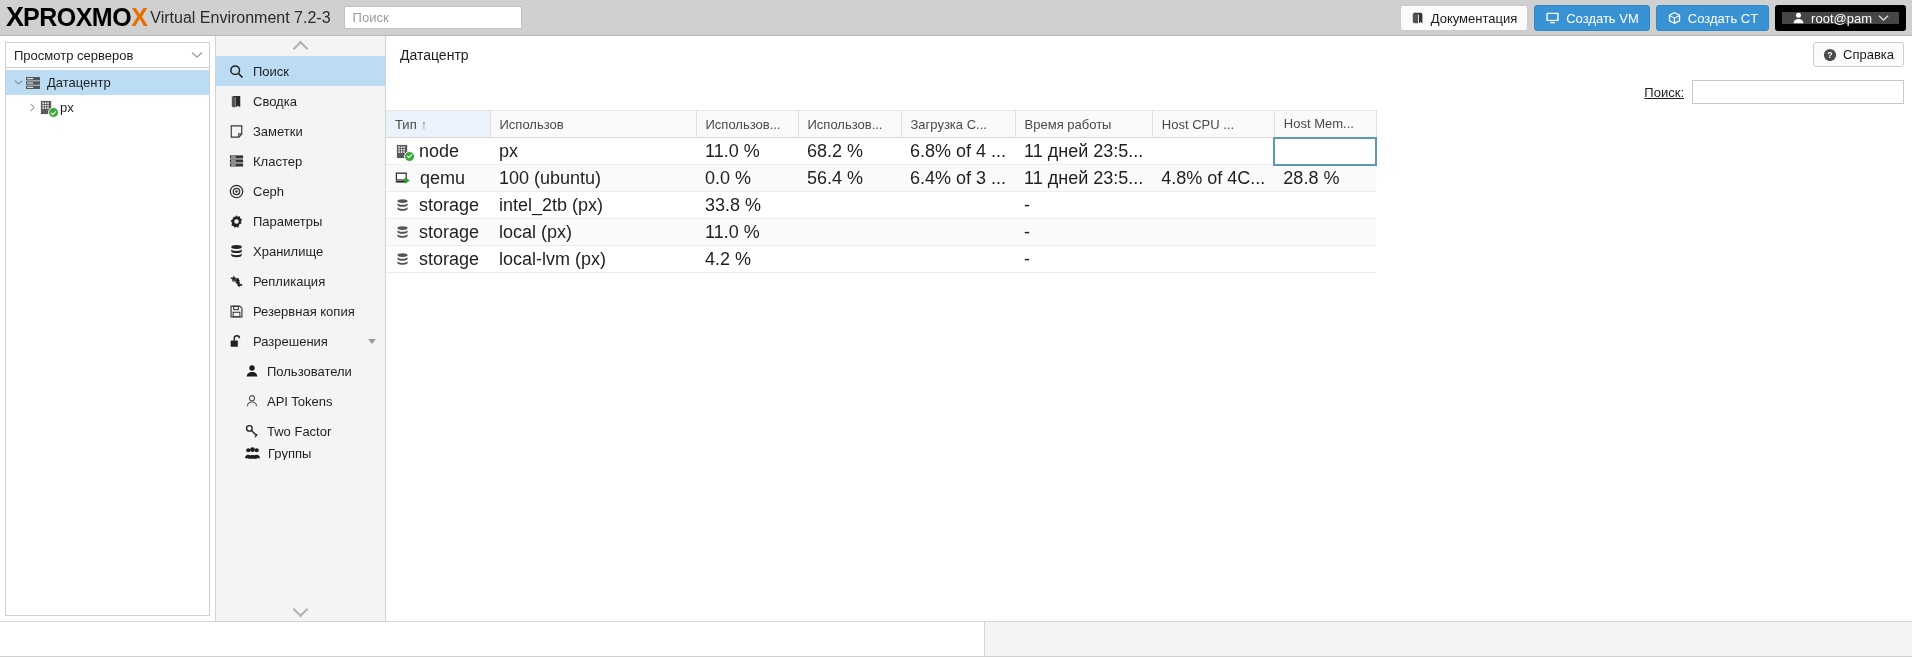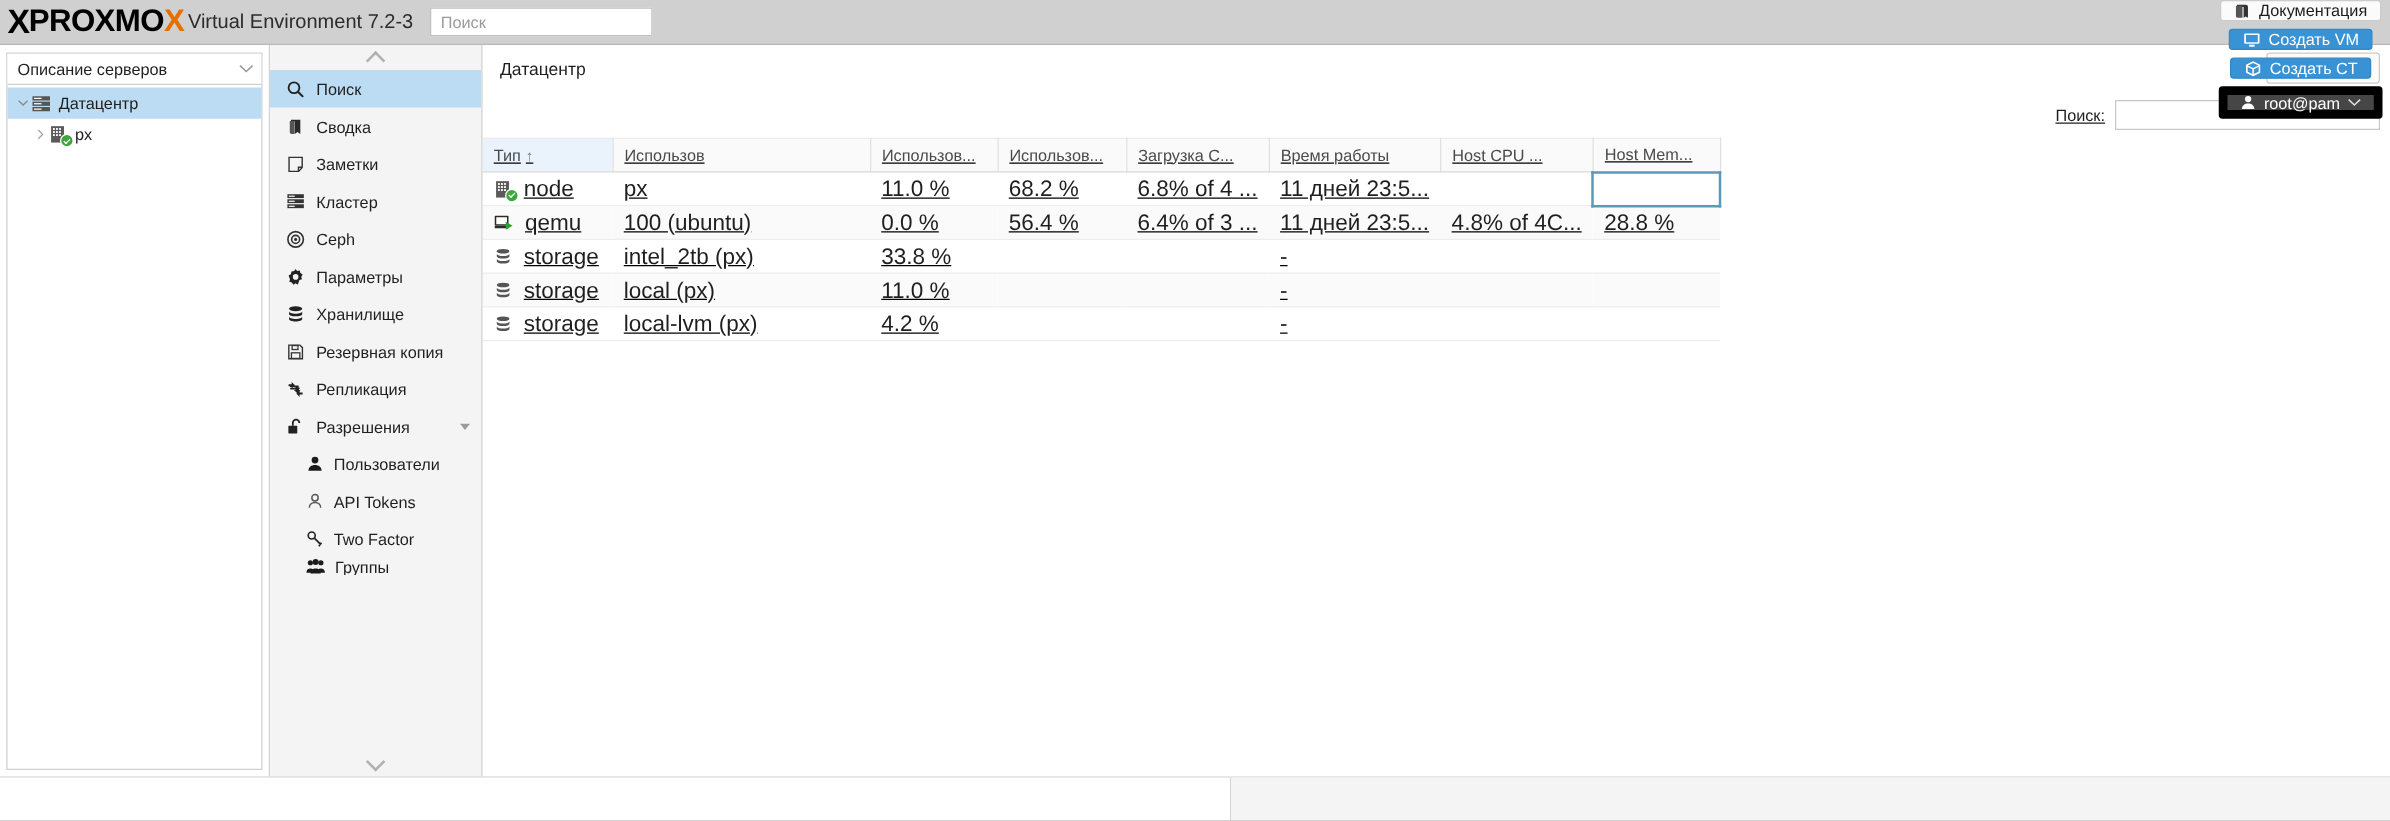--- a/index.html
+++ b/index.html
@@ -51,21 +51,21 @@
   }
   .top-search input {
     border: none; outline: none; width: 100%;
     font-family: "Liberation Sans", sans-serif;
     font-size: 13px; color: #333; background: transparent;
   }
   .top-search input::placeholder { color: #9a9a9a; }
 
   .topbar-right {
     position: absolute; right: 6px; top: 0; height: 36px;
-    display: flex; align-items: center; gap: 6px; flex-direction: column;
+    display: flex; align-items: center; gap: 6px;
   }
   .btn {
     height: 26px;
     display: flex; align-items: center; gap: 6px;
     padding: 0 10px;
     font-size: 13px;
     border-radius: 3px;
     cursor: pointer;
     white-space: nowrap;
   }
@@ -218,21 +218,21 @@
     border: 1px solid #c8c8c8;
     background: #fff;
     outline: none;
     font-family: "Liberation Sans", sans-serif;
     font-size: 13px; color: #333;
     padding: 0 5px;
   }
 
   
   .grid { flex: 1; overflow: hidden; }
-  table.tbl { border-collapse: collapse; table-layout: fixed; text-decoration: underline; }
+  table.tbl { border-collapse: collapse; table-layout: fixed; }
   .tbl th {
     height: 27px;
     background: #fafafa;
     border-right: 1px solid #e0e0e0;
     border-bottom: 1px solid #d8d8d8;
     border-top: 1px solid #e6e6e6;
     font-weight: normal;
     font-size: 13px; color: #4a4a4a;
     text-align: left;
     padding: 0 9px;
@@ -342,21 +342,21 @@
       </span>
     </div>
   </div>
 </div>
 
 <div class="body-wrap">
 
   <div class="left-panel">
     <div class="tree-box">
       <div class="view-select">
-        <span>Описание серверов</span>
+        <span>Просмотр серверов</span>
         <span class="ico">
           <svg width="12" height="8" viewBox="0 0 12 8">
               <path d="M1 1.5 6 6.2l5-4.7" stroke="#9a9a9a" stroke-width="1.3" fill="none"></path>
             </svg>
         </span>
       </div>
 
       <div class="tree-items">
         <div class="tree-row sel">
           <span class="tree-arrow">
@@ -484,39 +484,39 @@
             <path fill="#222" d="M2.4 5.4c0 1.2 2.5 2.1 5.6 2.1s5.6-.9 5.6-2.1v2.2c0 1.2-2.5 2.1-5.6 2.1S2.4 8.8 2.4 7.6z"></path>
             <path fill="#222" d="M2.4 9.8c0 1.2 2.5 2.1 5.6 2.1s5.6-.9 5.6-2.1V12c0 1.2-2.5 2.1-5.6 2.1S2.4 13.2 2.4 12z"></path>
           </svg>
         </span>
         <span>Хранилище</span>
       </div>
 
       <div class="nav-item">
         <span class="ico">
           <svg width="15" height="15" viewBox="0 0 16 16">
-            <path d="M2.2 2.2h9.4l2.2 2.2v9.4H2.2z" stroke="#333" stroke-width="1.2" fill="none"></path>
-            <rect x="5" y="2.6" width="5" height="3.4" stroke="#333" stroke-width="1.1" fill="none"></rect>
-            <rect x="4.4" y="8.8" width="7.2" height="4.8" stroke="#333" stroke-width="1.1" fill="none"></rect>
-          </svg>
-        </span>
-        <span>Резервная копия</span>
-      </div>
-
-      <div class="nav-item">
-        <span class="ico">
-          <svg width="15" height="15" viewBox="0 0 16 16">
             <path fill="#222" d="M3.2 4.6h7.4v2H12L9.2 9.4 6.4 6.6h1.6v-.6H3.2z"></path>
             <path fill="#222" d="M12.8 11.4H5.4v-2H4L6.8 6.6 9.6 9.4H8v.6h4.8z" transform="rotate(180 8.1 9)"></path>
             <path fill="#222" d="M2 2.6h2.6v10.8H2z" opacity="0"></path>
             <path fill="#222" d="M4.6 1.6 7.4 4.4 4.6 7.2V5.3H2V3.6h2.6z"></path>
             <path fill="#222" d="M11.4 14.4 8.6 11.6l2.8-2.8v1.9H14v1.7h-2.6z"></path>
           </svg>
         </span>
         <span>Репликация</span>
+      </div>
+
+      <div class="nav-item">
+        <span class="ico">
+          <svg width="15" height="15" viewBox="0 0 16 16">
+            <path d="M2.2 2.2h9.4l2.2 2.2v9.4H2.2z" stroke="#333" stroke-width="1.2" fill="none"></path>
+            <rect x="5" y="2.6" width="5" height="3.4" stroke="#333" stroke-width="1.1" fill="none"></rect>
+            <rect x="4.4" y="8.8" width="7.2" height="4.8" stroke="#333" stroke-width="1.1" fill="none"></rect>
+          </svg>
+        </span>
+        <span>Резервная копия</span>
       </div>
 
       <div class="nav-item">
         <span class="ico">
           <svg width="15" height="15" viewBox="0 0 16 16">
             <path d="M5.6 7V4.6a2.8 2.8 0 0 1 5.6 0" stroke="#222" stroke-width="1.5" fill="none"></path>
             <rect x="1.8" y="7" width="7.6" height="6.6" rx="0.6" fill="#222"></rect>
           </svg>
         </span>
         <span>Разрешения</span>

